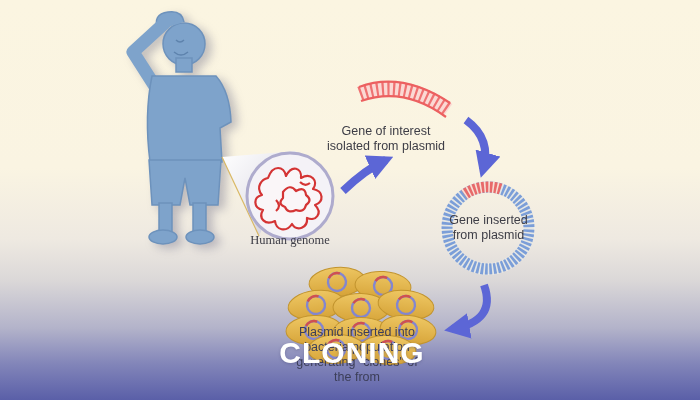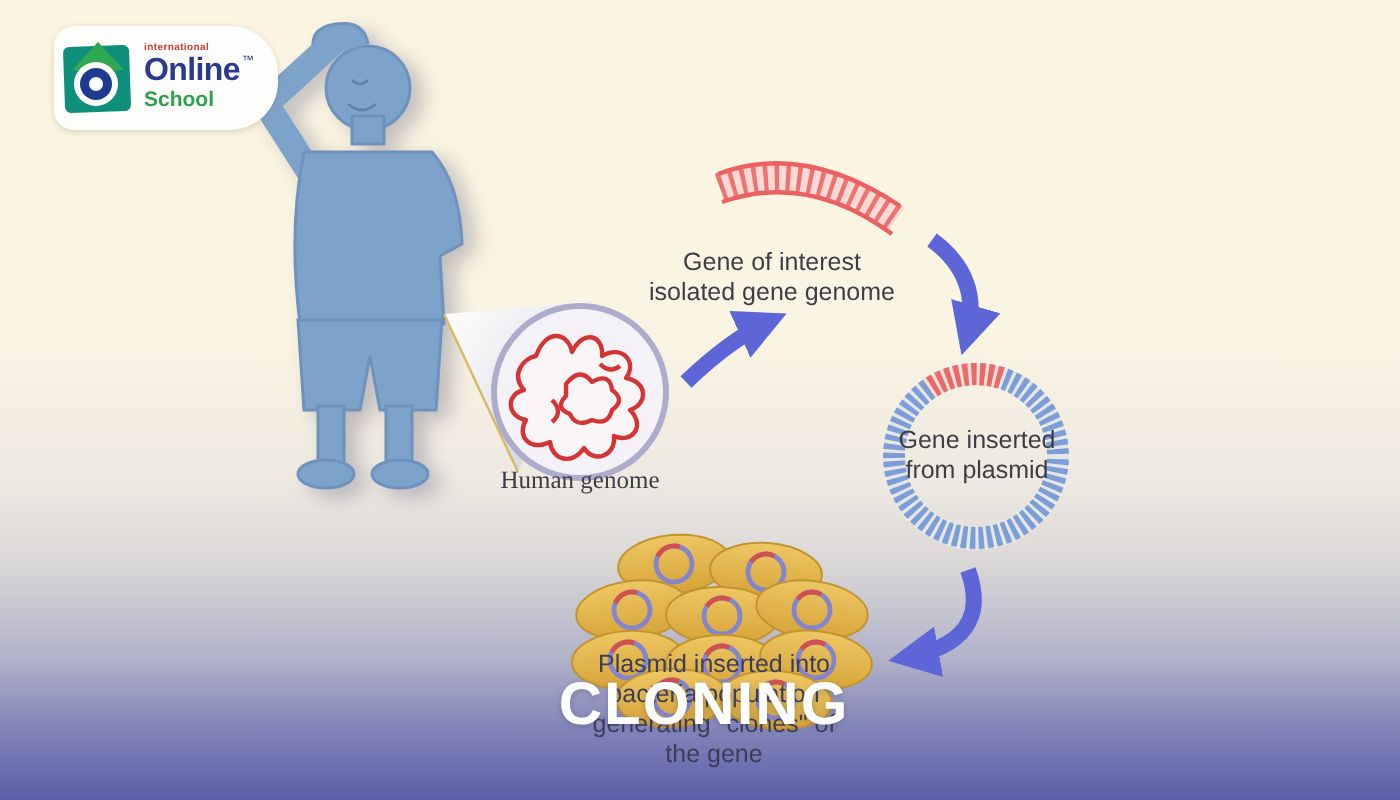--- a/index.html
+++ b/index.html
@@ -134,52 +134,35 @@
       <use href="#beanProto" transform="translate(361,308) rotate(2)"></use>
       <use href="#beanProto" transform="translate(406,305) rotate(7)"></use>
       <use href="#beanProto" transform="translate(314,330) rotate(-3)"></use>
       <use href="#beanProto" transform="translate(361,332) rotate(0)"></use>
       <use href="#beanProto" transform="translate(408,330) rotate(6)"></use>
       <use href="#beanProto" transform="translate(336,349) rotate(-2)"></use>
       <use href="#beanProto" transform="translate(388,350) rotate(4)"></use>
     </g>
   </svg>
 
-  <div class="logo">
-    <svg width="36" height="38" viewBox="0 0 36 38">
-      <rect x="1" y="3" width="33" height="33" rx="3" fill="#0e8f7a" transform="rotate(-2 17 19)"></rect>
-      <polygon points="18,1 31,15 5,15" fill="#2fa84f"></polygon>
-      <circle cx="17" cy="22" r="11" fill="#ffffff"></circle>
-      <circle cx="17" cy="22" r="8" fill="#1d3c8f"></circle>
-      <circle cx="17" cy="22" r="3.5" fill="#ffffff"></circle>
-    </svg>
-    <div class="logo-text">
-      <div class="logo-tagline">international</div>
-      <div class="logo-name-row">
-        <span class="logo-name">Online</span>
-        <span class="logo-tm">™</span>
-      </div>
-      <div class="logo-subname">School</div>
-    </div>
-  </div>
 
   <div class="label" style="left:238px;top:233px;width:104px;font-family:Liberation Serif, serif;">Human genome</div>
 
   <div class="label" style="left:322px;top:124px;width:128px;">
     <div>Gene of interest</div>
-    <div>isolated gene genome</div>
+    <div>isolated from plasmid</div>
   </div>
 
   <div class="label" style="left:446px;top:213px;width:85px;">
     <div>Gene inserted</div>
     <div>from plasmid</div>
   </div>
 
   <div class="caption">
     <div>Plasmid inserted into</div>
     <div>bacteria population</div>
     <div>generating "clones" of</div>
-    <div>the gene</div>
+    <div>the from</div>
   </div>
 
   <div class="big-title">CLONING</div>
 
 </div>
 
 </body></html>

